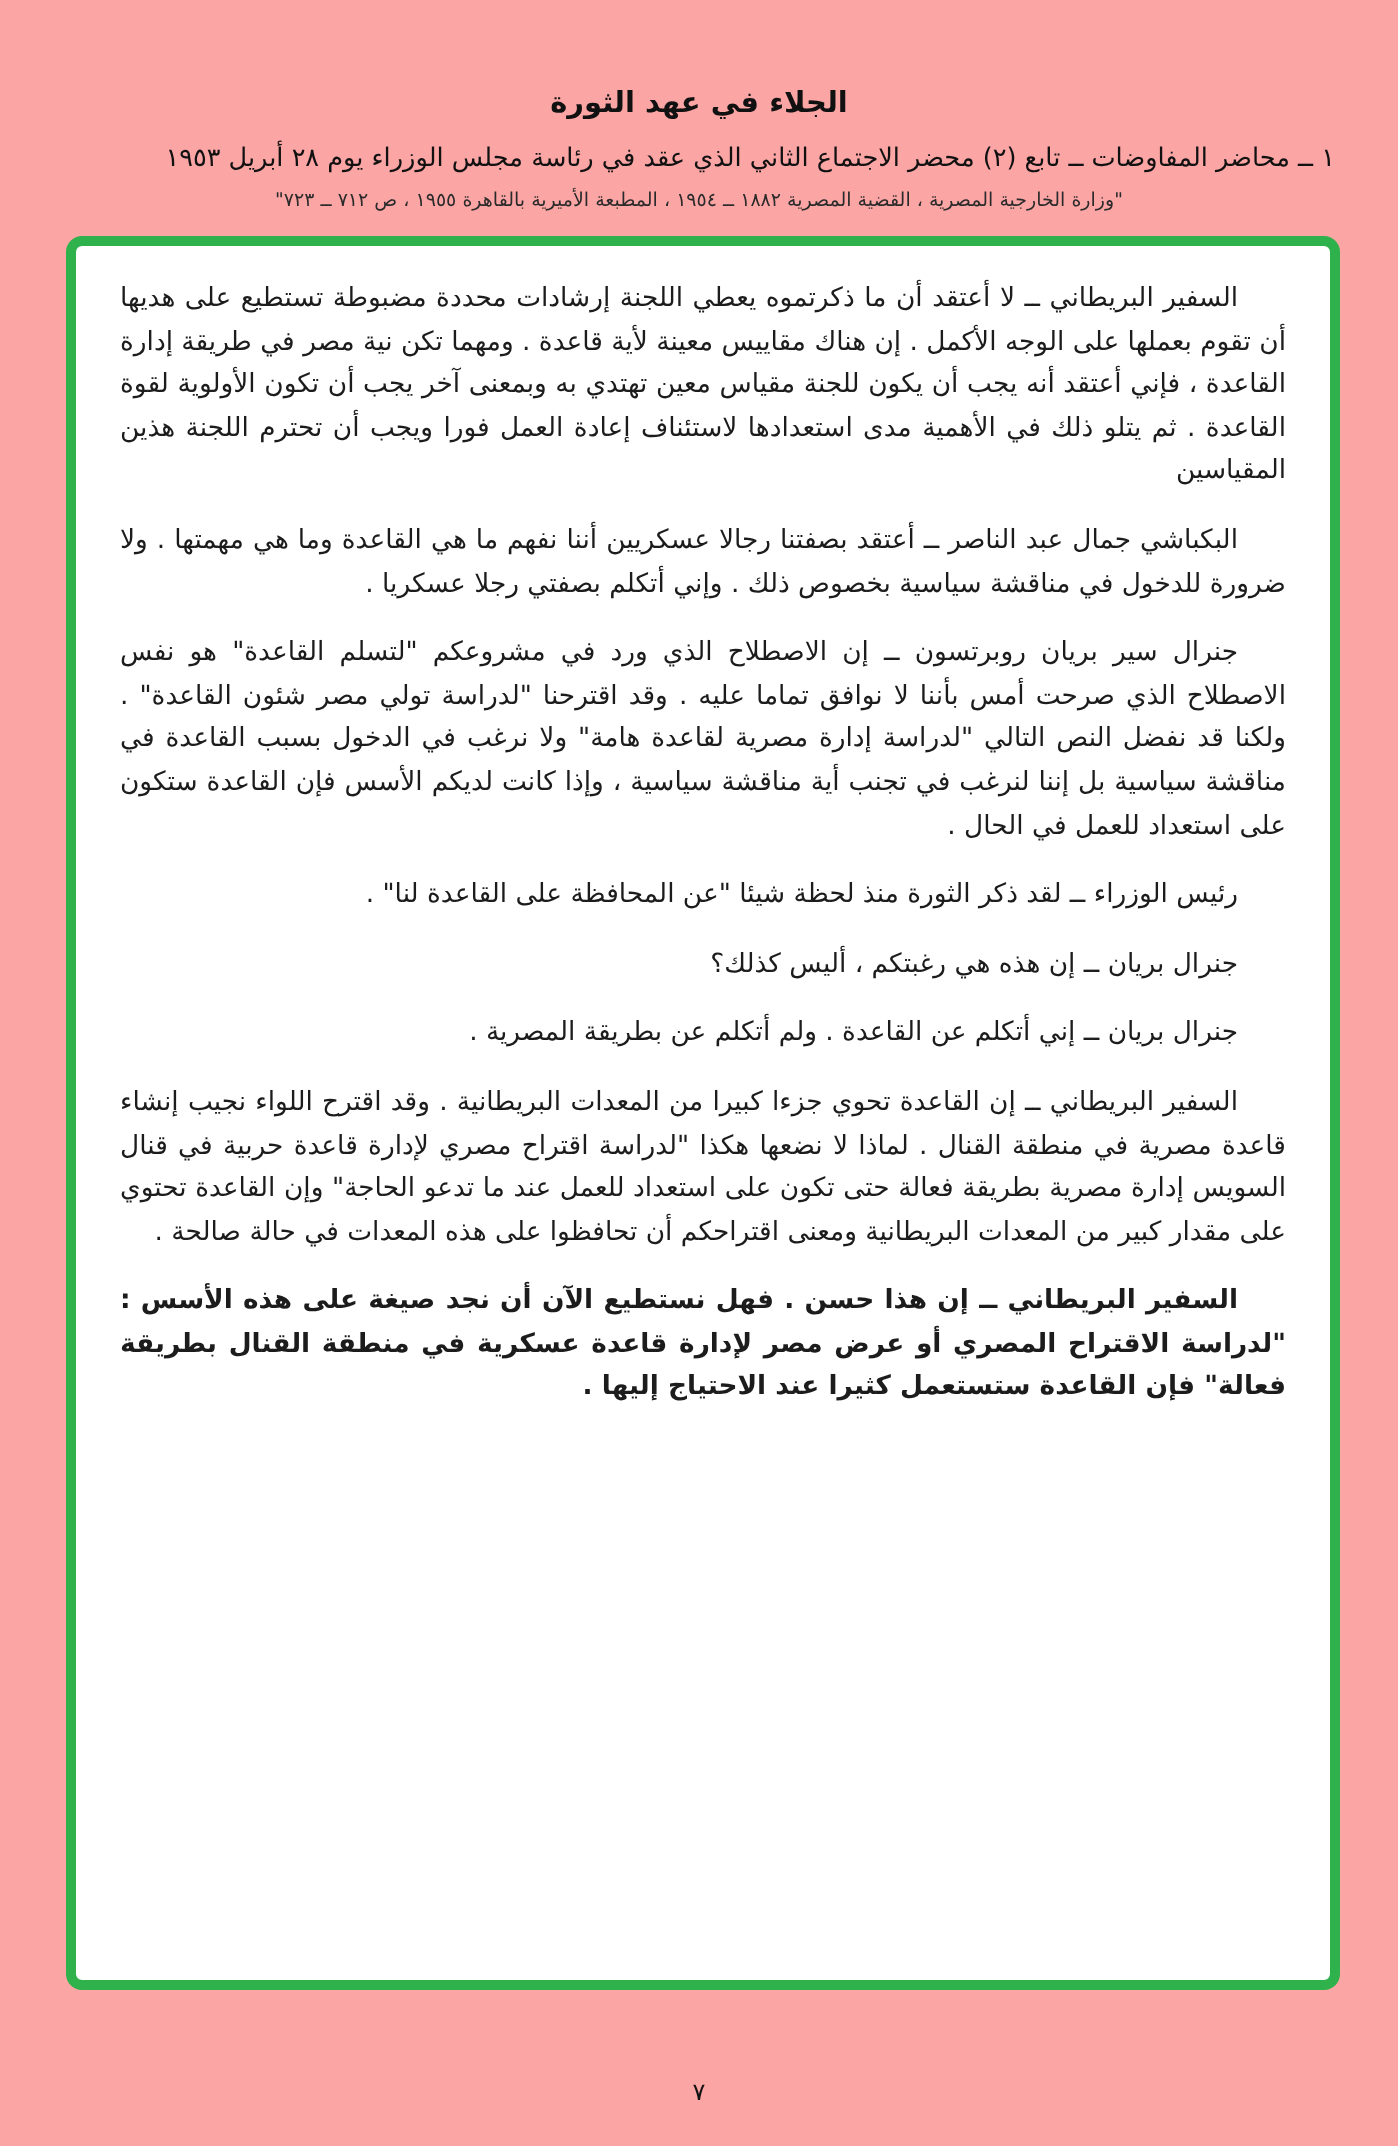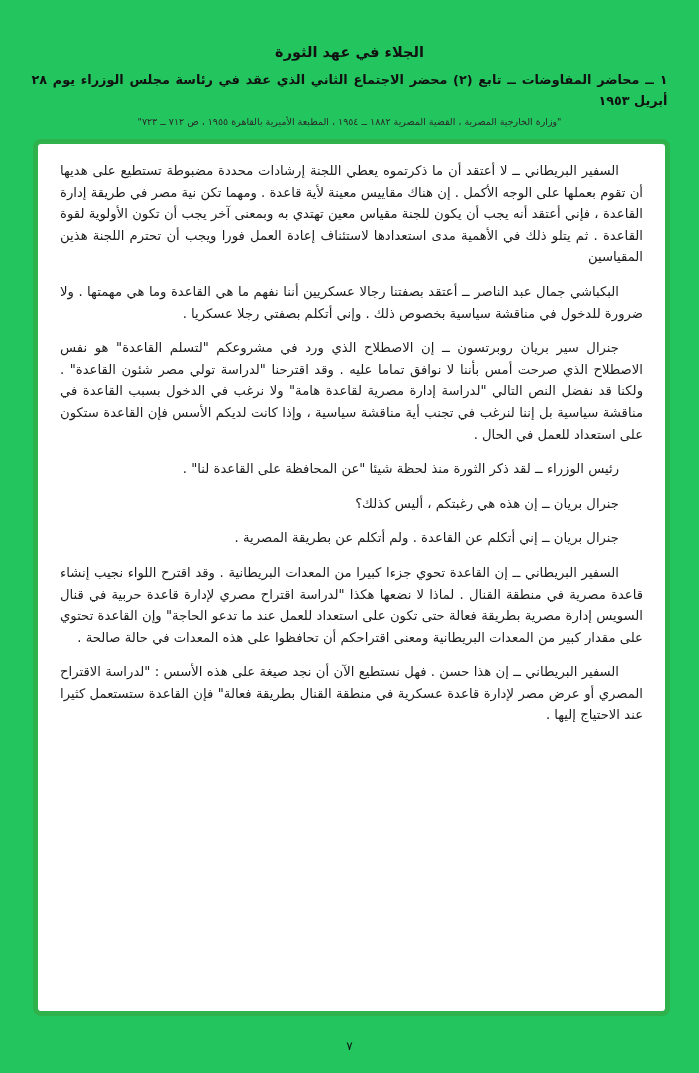--- a/index.html
+++ b/index.html
@@ -4,40 +4,40 @@
 <style>
   html, body {
     margin: 0;
     padding: 0;
     background: #ffffff;
   }
   .page {
     position: relative;
     width: 699px;
     height: 1073px;
-    background: #22c55e;
+    background: #fca5a5;
     font-family: "DejaVu Sans", sans-serif;
     color: #1c1c1c;
     direction: rtl;
     overflow: hidden;
     box-sizing: border-box;
   }
   .doc-title {
     margin: 0;
     padding-top: 44px;
     text-align: center;
     font-size: 14.5px;
     font-weight: bold;
     color: #111;
   }
   .doc-heading {
     width: 636px;
     margin: 9px auto 0 auto;
     font-size: 12.8px;
-    font-weight: bold;
+    font-weight: normal;
     line-height: 21px;
     text-align: justify;
     color: #111;
   }
   .doc-source {
     margin-top: 5px;
     text-align: center;
     font-size: 9.5px;
     color: #2a2a2a;
   }
@@ -54,20 +54,21 @@
   .para {
     margin: 0 0 13px 0;
     font-size: 13.2px;
     line-height: 21.6px;
     text-align: justify;
     text-indent: 24px;
     color: #1c1c1c;
   }
   .para:last-child {
     margin-bottom: 16px;
+    font-weight: bold;
   }
   .speaker {
     white-space: nowrap;
   }
   .page-number {
     position: absolute;
     left: 0;
     right: 0;
     bottom: 20px;
     text-align: center;

